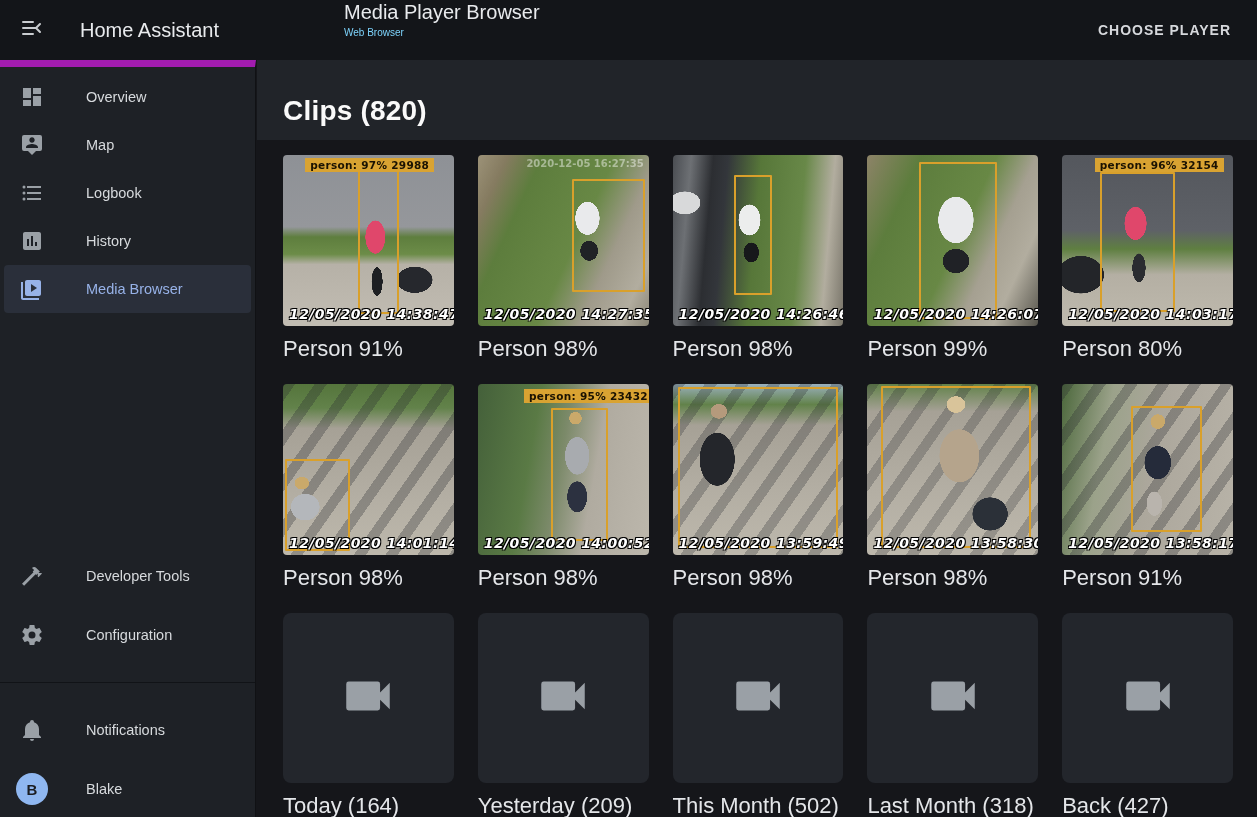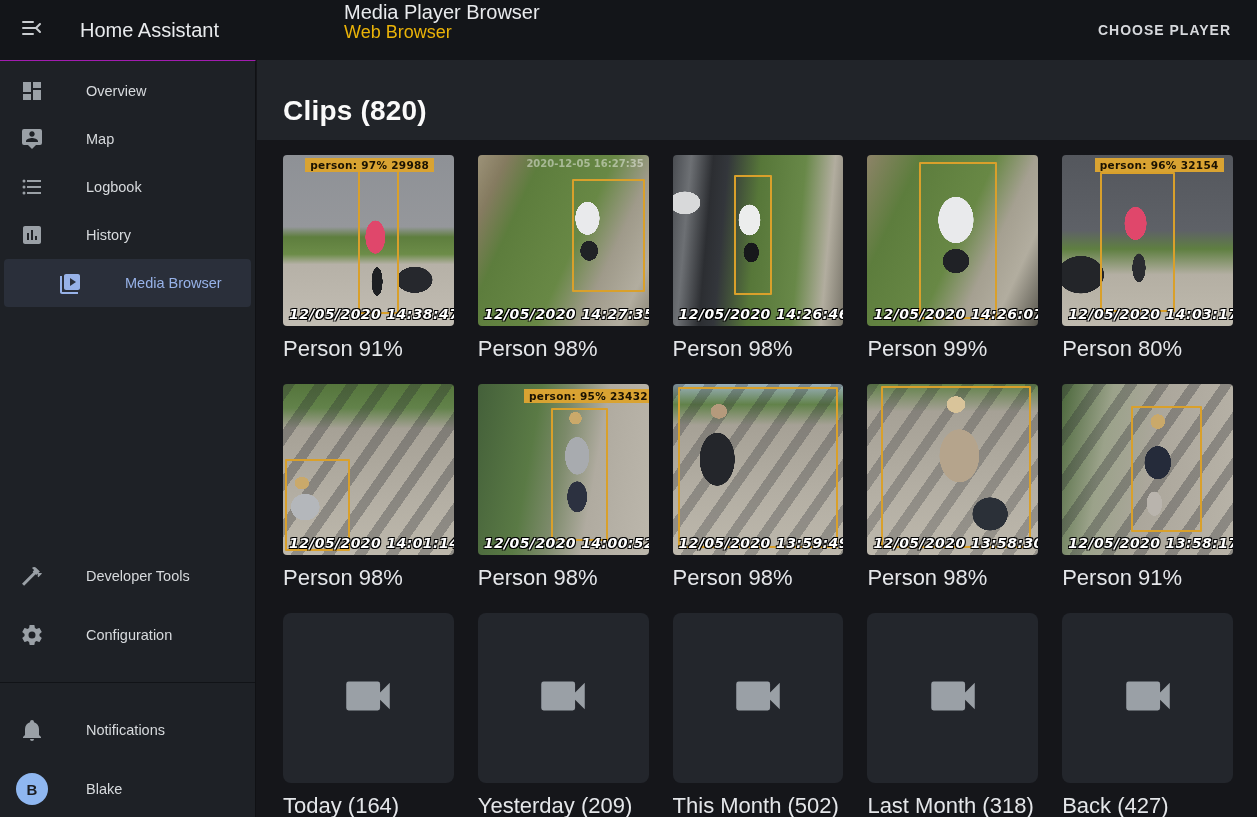--- a/index.html
+++ b/index.html
@@ -10,36 +10,36 @@
   .topbar { position:absolute; top:0; left:0; width:1257px; height:60px;
     background:#131519; display:flex; align-items:center; z-index:10; }
   .topbar-left { width:256px; height:100%; display:flex; align-items:center; flex:0 0 256px; }
   .menu-btn { width:48px; height:48px; margin-left:8px; display:flex; align-items:center;
     justify-content:center; color:#c9ccd0; cursor:pointer; border-radius:50%; }
   .menu-btn svg { width:24px; height:24px; }
   .app-title { color:#e8eaed; font-size:20px; margin-left:24px; white-space:nowrap; }
   .topbar-main { flex:1; height:100%; display:flex; padding-left:88px; }
   .page-titles { display:flex; flex-direction:column; }
   .page-title { color:#e8eaed; font-size:20px; line-height:24px; }
-  .page-subtitle { color:#eab308; font-size:18px; line-height:17px; }
+  .page-subtitle { color:#7dd3fc; font-size:10px; line-height:17px; }
   .choose-player { margin-left:auto; margin-right:16px; padding:8px 10px; color:#d6d8dc;
     font-size:14px; font-weight:700; letter-spacing:1px; cursor:pointer; border-radius:4px;
     background:transparent; border:none; font-family:"Liberation Sans", sans-serif; }
 
   
   .sidebar { position:absolute; top:60px; left:0; width:256px; height:757px;
-    background:#1e2126; border-top:1px solid #a21caf; border-right:1px solid #101114;
+    background:#1e2126; border-top:7px solid #a21caf; border-right:1px solid #101114;
     display:flex; flex-direction:column; padding:6px 0 4px 0; }
   .nav-item { height:48px; display:flex; align-items:center; margin:0 4px; border-radius:4px;
     cursor:pointer; color:#d7dadd; }
   .nav-icon { width:24px; height:24px; margin-left:16px; color:#9aa0a6; flex:0 0 24px;
     display:flex; align-items:center; justify-content:center; }
   .nav-icon svg { width:24px; height:24px; }
   .nav-label { margin-left:42px; font-size:14.5px; }
-  .nav-item.selected { background:#2a2f3a; color:#97b2e8;padding-left:39px; }
+  .nav-item.selected { background:#2a2f3a; color:#97b2e8; }
   .nav-item.selected .nav-icon { color:#97b2e8; }
   .nav-bottom { margin-top:auto; display:flex; flex-direction:column;gap:11px; }
   .nav-divider { height:1px; background:#111317; margin:12px 0; }
   .avatar { width:32px; height:32px; border-radius:50%; background:#8fb7f0; color:#1b1d21;
     font-size:15px; font-weight:700; display:flex; align-items:center; justify-content:center;
     margin-left:12px; flex:0 0 32px; }
   .user-label { margin-left:38px; font-size:14.5px; }
 
   
   .main { position:absolute; top:60px; left:257px; width:1000px; height:757px;

